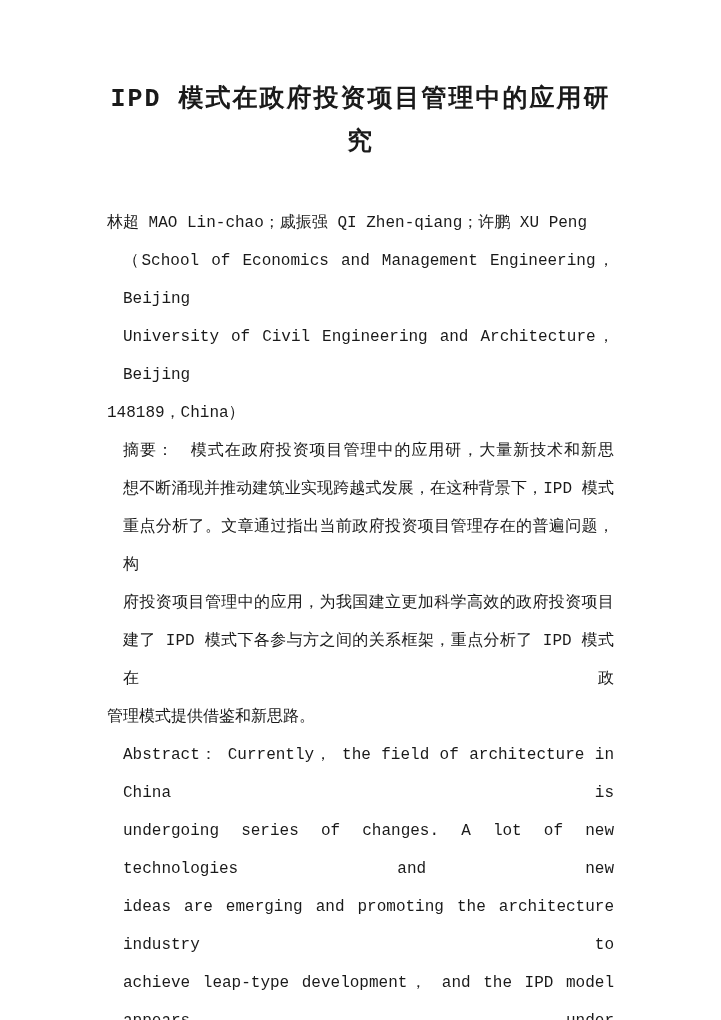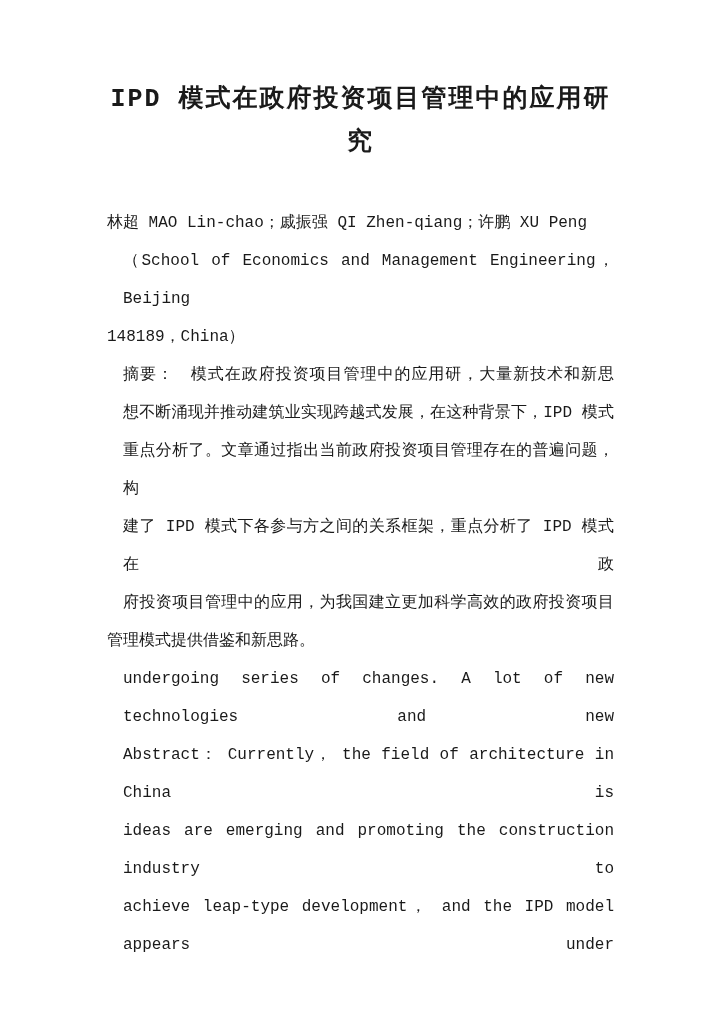--- a/index.html
+++ b/index.html
@@ -51,34 +51,35 @@
       <div class="line">究</div>
     </h1>
 
   <div class="content">
 
     <div class="line">林超 MAO Lin-chao；戚振强 QI Zhen-qiang；许鹏 XU Peng</div>
 
 
     <div>
         <div class="line stretch">（School of Economics and Management Engineering，Beijing</div>
+        <div class="line stretch">University of Civil Engineering and Architecture，Beijing</div>
         <div class="line">148189，China）</div>
       </div>
 
     <div>
         <div class="line stretch">摘要：　模式在政府投资项目管理中的应用研，大量新技术和新思</div>
         <div class="line stretch">想不断涌现并推动建筑业实现跨越式发展，在这种背景下，IPD 模式</div>
         <div class="line stretch">重点分析了。文章通过指出当前政府投资项目管理存在的普遍问题，构</div>
+        <div class="line stretch">府投资项目管理中的应用，为我国建立更加科学高效的政府投资项目</div>
         <div class="line stretch">建了 IPD 模式下各参与方之间的关系框架，重点分析了 IPD 模式在政</div>
-        <div class="line stretch">府投资项目管理中的应用，为我国建立更加科学高效的政府投资项目</div>
         <div class="line">管理模式提供借鉴和新思路。</div>
       </div>
 
     <div>
+        <div class="line stretch">Abstract： Currently， the field of architecture in China is</div>
         <div class="line stretch">undergoing series of changes. A lot of new technologies and new</div>
-        <div class="line stretch">Abstract： Currently， the field of architecture in China is</div>
-        <div class="line stretch">ideas are emerging and promoting the construction industry to</div>
+        <div class="line stretch">ideas are emerging and promoting the architecture industry to</div>
         <div class="line stretch">achieve leap-type development， and the IPD model appears under</div>
       </div>
 
   </div>
 
 </div>
 
 </body></html>

